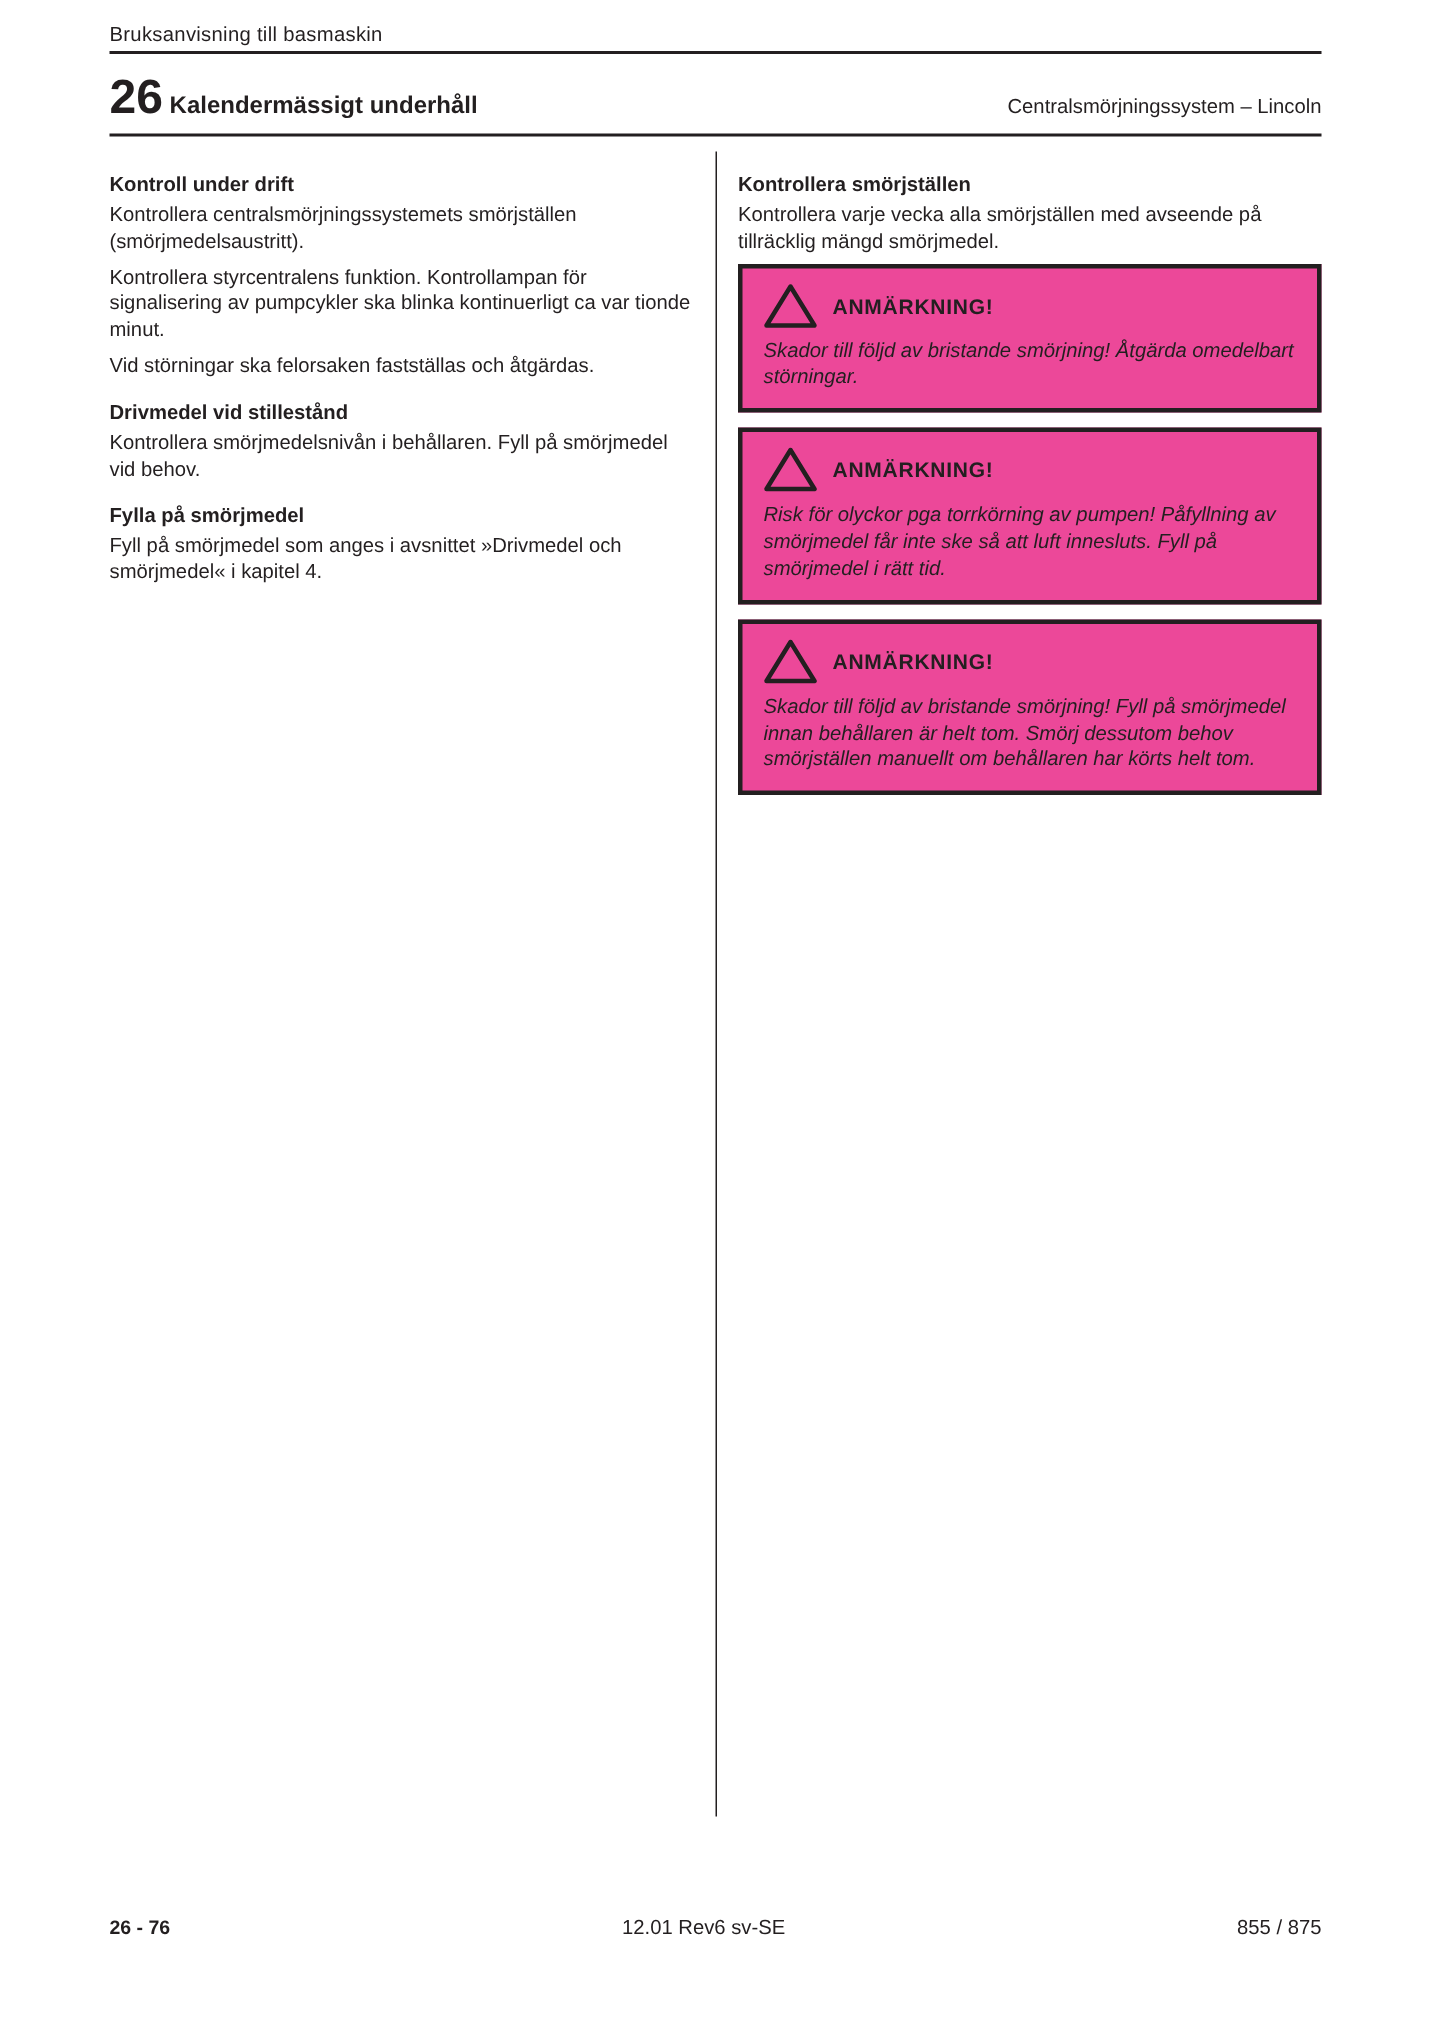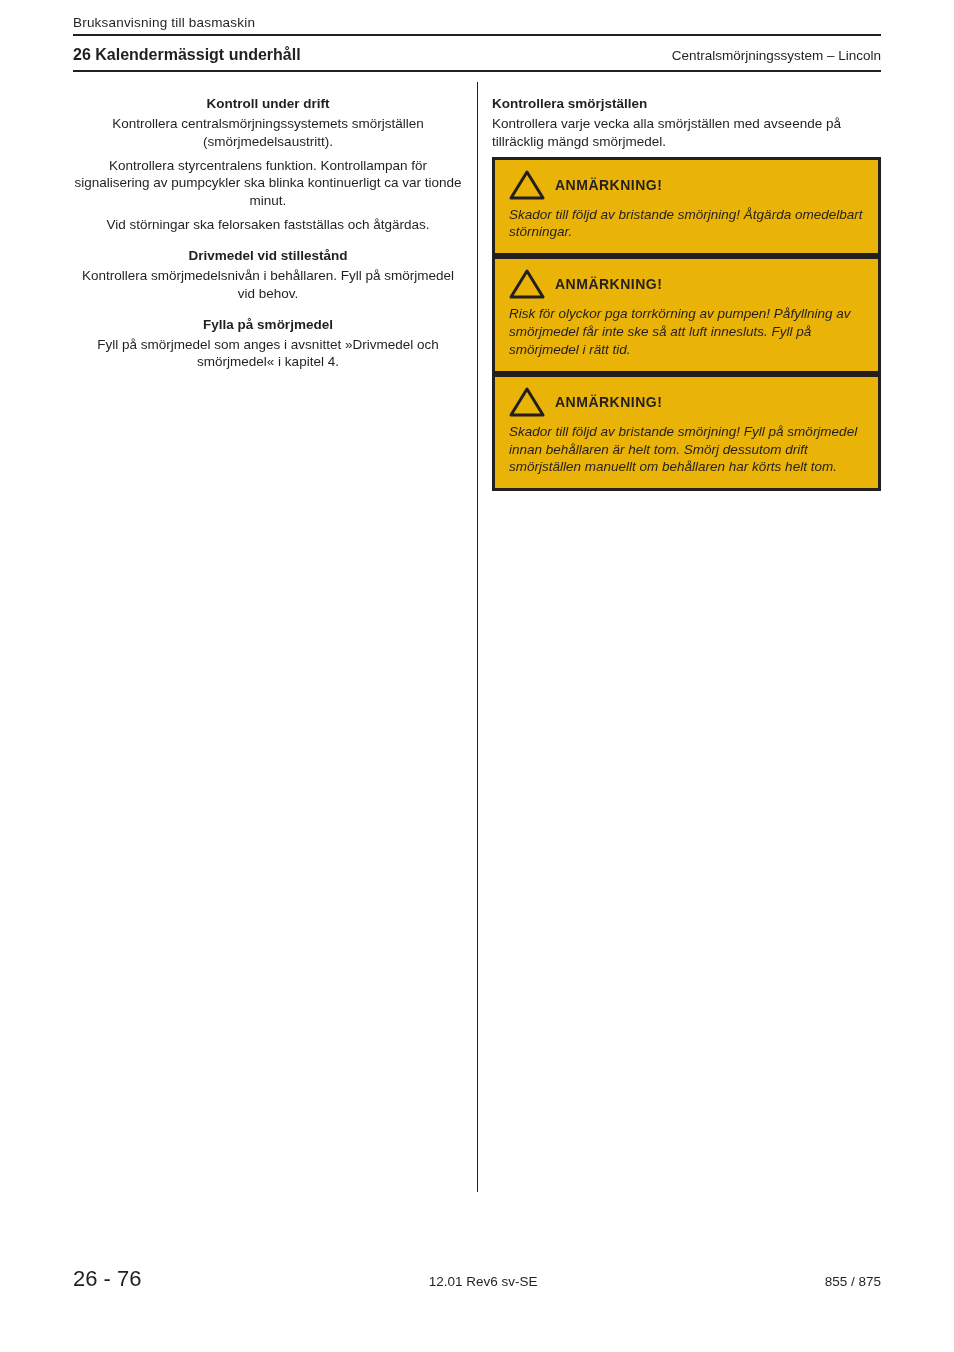--- a/index.html
+++ b/index.html
@@ -3,45 +3,46 @@
 <meta charset="utf-8">
 <style>
   * { box-sizing: border-box; margin: 0; padding: 0; }
   html, body { width: 954px; height: 1352px; background: #fff; font-family: Arial, Helvetica, sans-serif; color: #231f20; }
   .page { width: 954px; height: 1352px; position: relative; }
   .margin { padding: 15px 73px 0 73px; }
   .top-title { font-size: 13.5px; margin-bottom: 4px; letter-spacing: 0.2px; }
   .rule1 { border: none; border-top: 2.5px solid #231f20; margin-bottom: 10px; }
   .rule2 { border: none; border-top: 2.5px solid #231f20; margin-bottom: 10px; }
   .section-row { display: flex; justify-content: space-between; align-items: baseline; margin-bottom: 6px; }
-  .section-num { font-size: 16px; font-weight: bold; }
+  .section-num { font-size: 32px; font-weight: bold; }
   .section-title { font-size: 16px; font-weight: bold; }
   .section-sub { font-size: 13.5px; }
   .cols { display: flex; gap: 0; }
   .col { width: 50%; }
-  .col-left { padding-right: 14px; text-align: center; }
+  .col-left { padding-right: 14px; }
   .col-right { padding-left: 14px; border-left: 1px solid #231f20; min-height: 1110px; }
   h3.subhead { font-size: 13.5px; font-weight: bold; margin: 14px 0 4px 0; }
   p.body { font-size: 13.5px; line-height: 1.32; margin-bottom: 6px; }
   .framed {
     border: 3px solid #231f20;
-    background: #eab308;
+    background: #ec4899;
     padding: 10px 14px 12px 14px;
+    margin-bottom: 10px;
   }
   .framed-head { display: flex; align-items: center; gap: 10px; margin-bottom: 6px; }
   .framed-head .label { font-size: 14px; font-weight: bold; letter-spacing: 0.5px; }
   .framed p { font-size: 13.5px; line-height: 1.32; font-style: italic; }
   .tri { width: 36px; height: 30px; flex: 0 0 36px; }
   .tri svg { width: 36px; height: 30px; display: block; }
   .footer {
     position: absolute; left: 73px; right: 73px; bottom: 60px;
     display: flex; justify-content: space-between; align-items: baseline;
     font-size: 13.5px;
   }
-  .footer .pg { font-weight: normal; font-size: 22px; }
+  .footer .pg { font-weight: bold; font-size: 13px; }
 </style>
 </head>
 <body>
 
 <div class="page">
   <div class="margin">
     <div class="top-title">Bruksanvisning till basmaskin</div>
     <hr class="rule1">
     <div class="section-row">
       <div>
@@ -96,21 +97,21 @@
 
         <div class="framed">
           <div class="framed-head">
             <span class="tri">
               <svg viewBox="0 0 36 30">
                   <polygon points="18,2 34,28 2,28" fill="none" stroke="#231f20" stroke-width="3" stroke-linejoin="round"></polygon>
                 </svg>
             </span>
             <span class="label">ANMÄRKNING!</span>
           </div>
-          <p>Skador till följd av bristande smörjning! Fyll på smörjmedel innan behållaren är helt tom. Smörj dessutom drift smörjställen manuellt om behållaren har körts helt tom.</p>
+          <p>Skador till följd av bristande smörjning! Fyll på smörjmedel innan behållaren är helt tom. Smörj dessutom behov smörjställen manuellt om behållaren har körts helt tom.</p>
         </div>
       </div>
     </div>
   </div>
 
   <div class="footer">
     <span class="pg">26 - 76</span>
     <span>12.01 Rev6   sv-SE</span>
     <span>855 / 875</span>
   </div>

